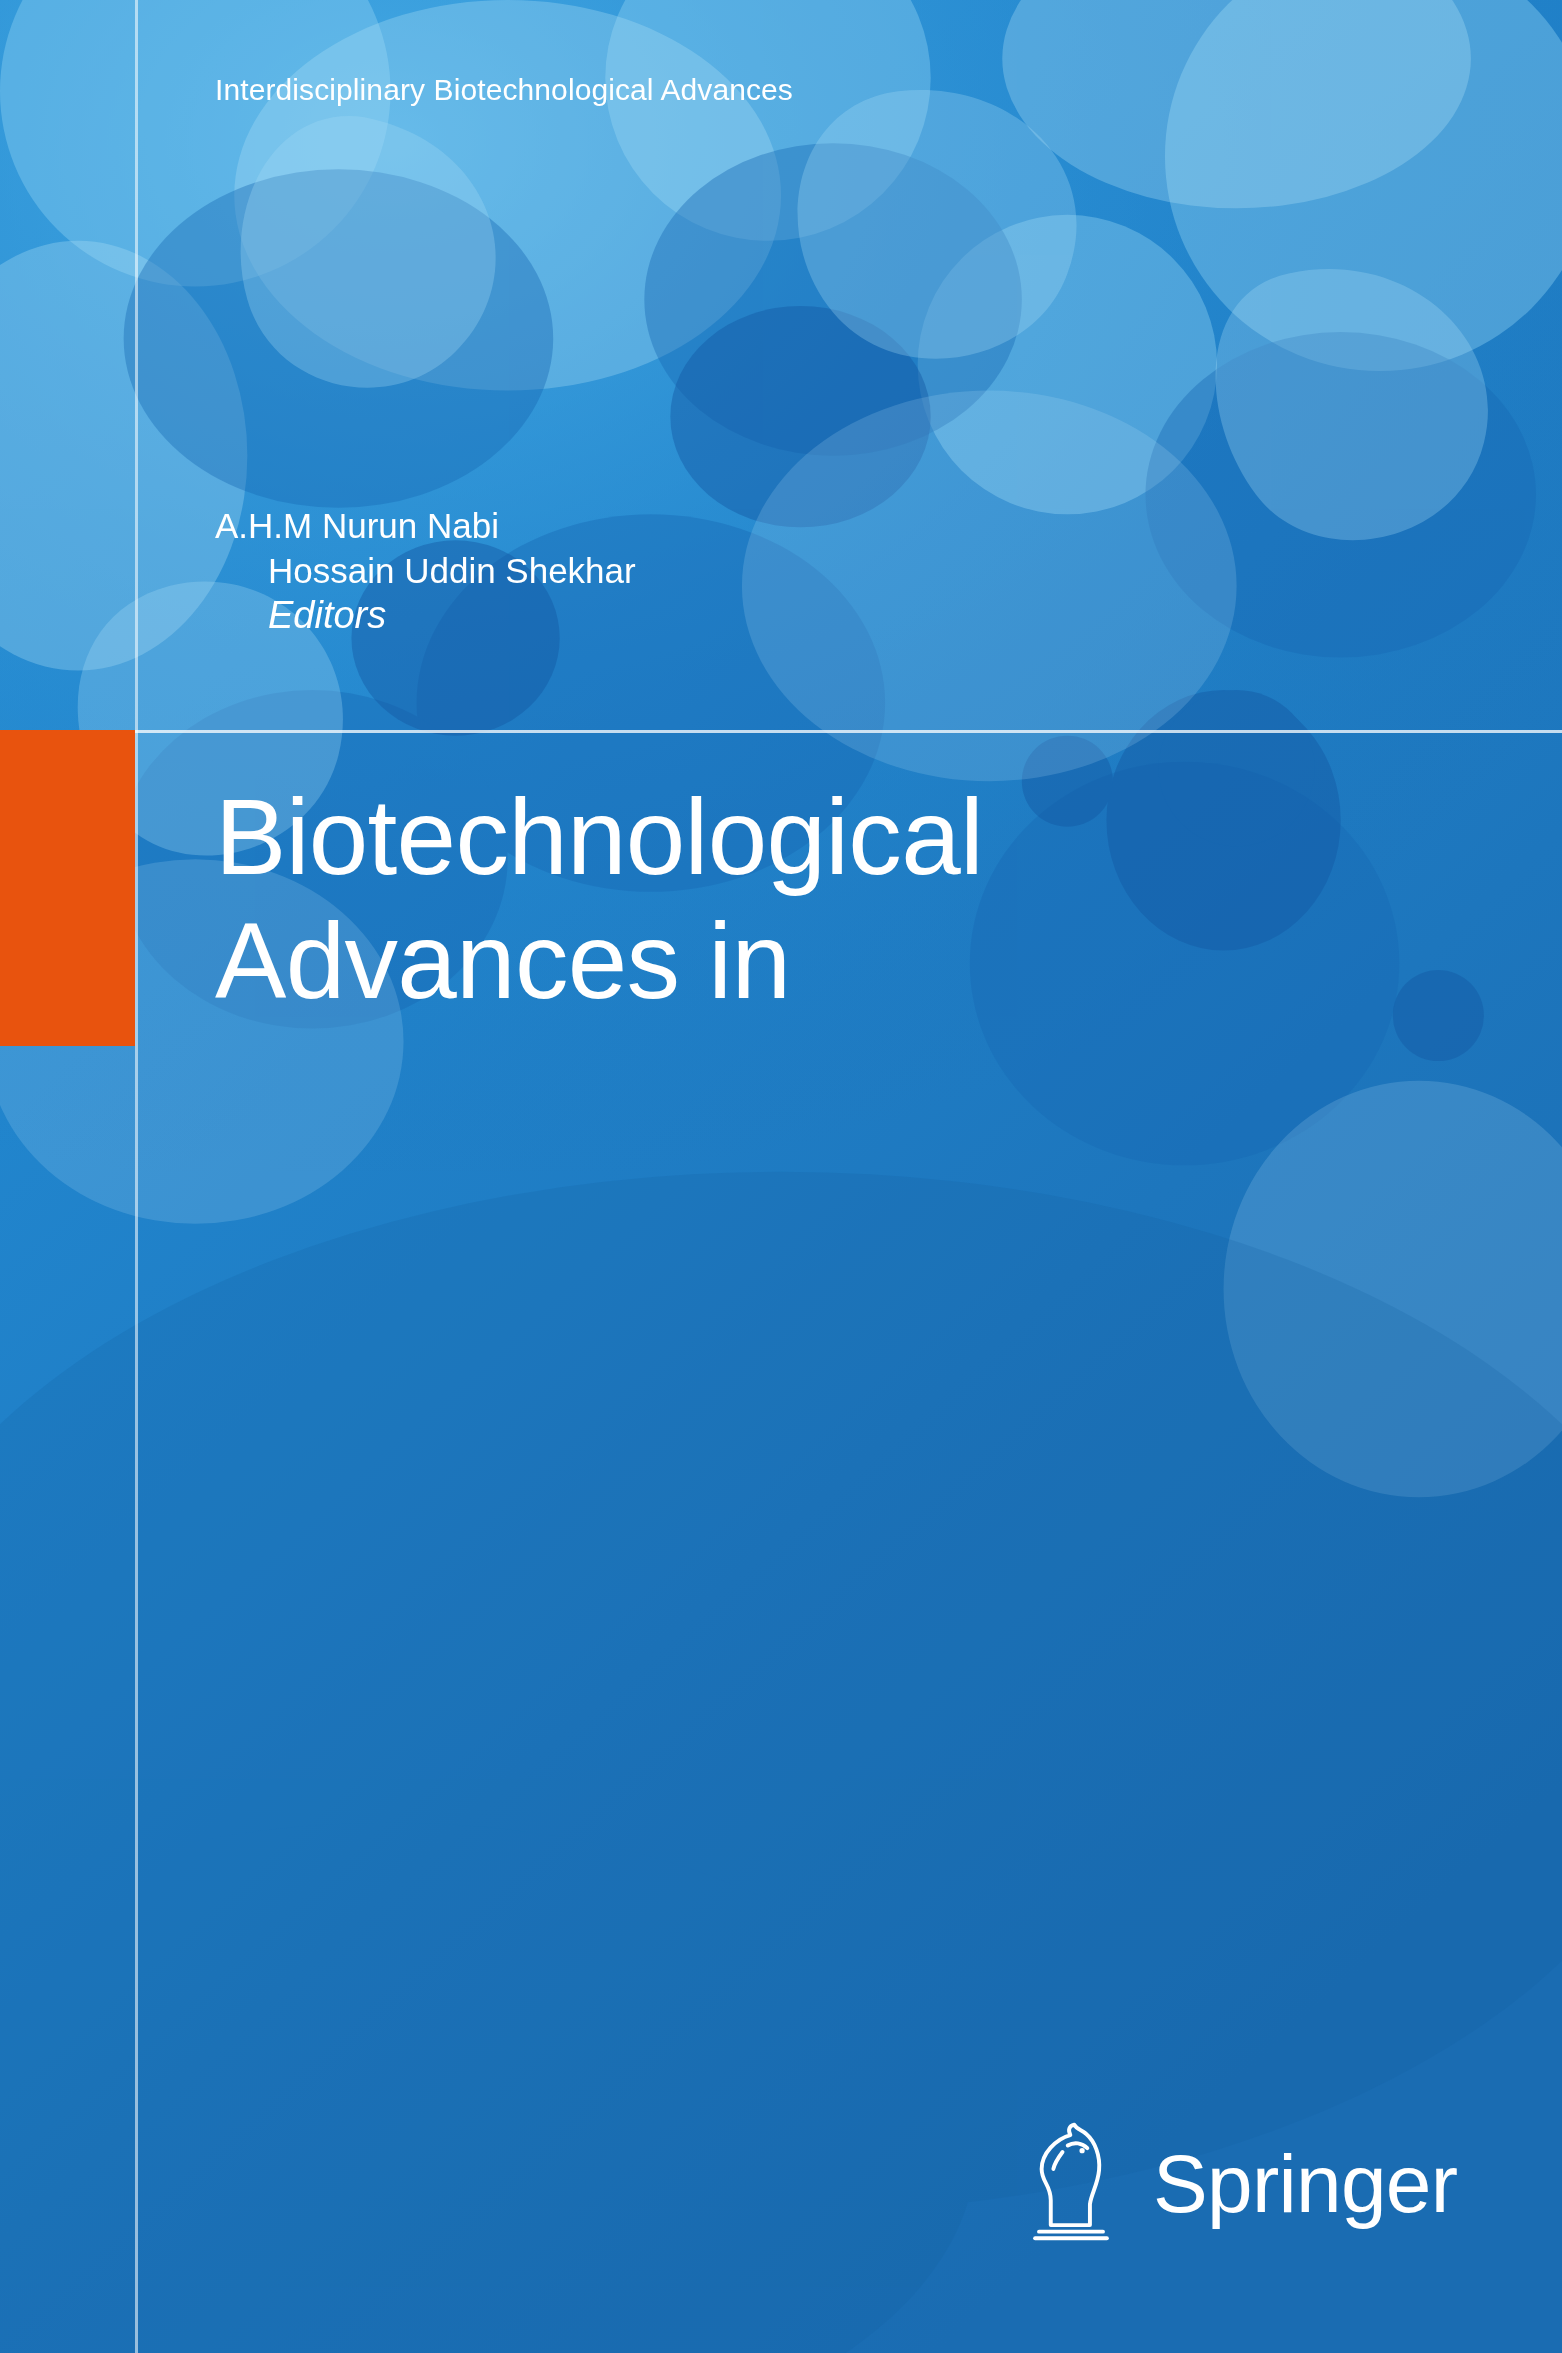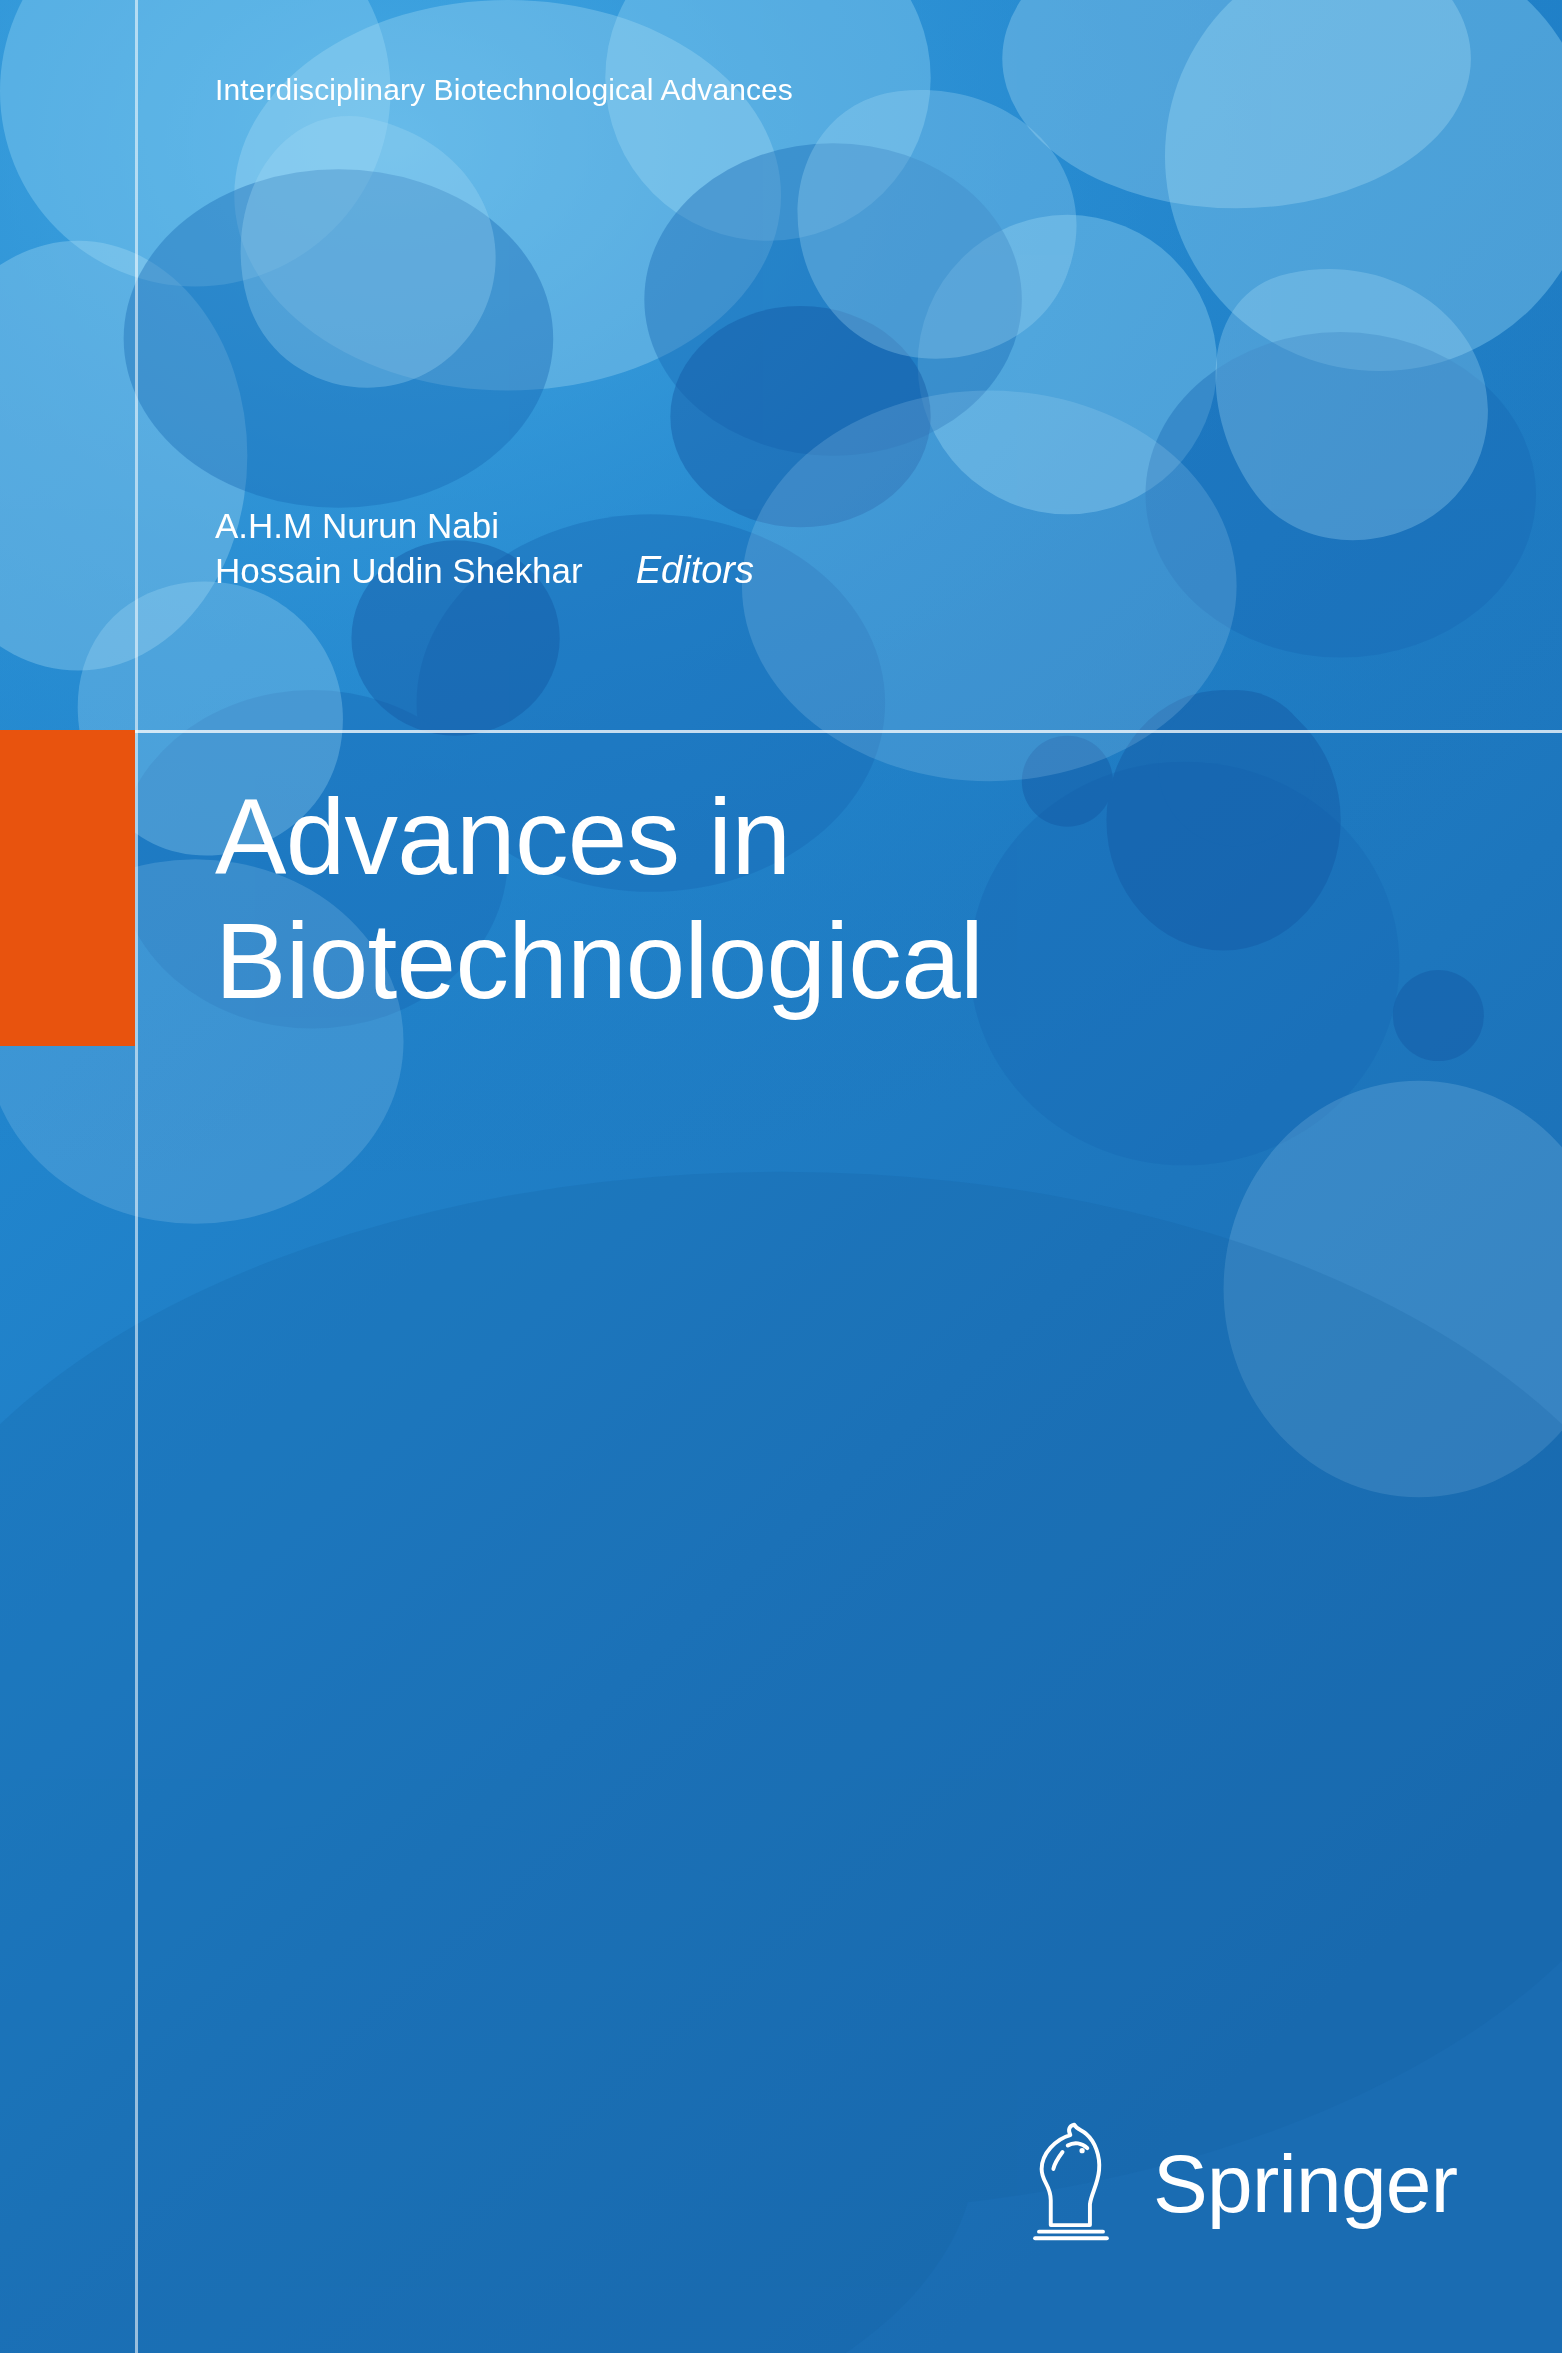--- a/index.html
+++ b/index.html
@@ -80,20 +80,21 @@
   }
   .editor-name {
     font-size: 35px;
     color: #ffffff;
     line-height: 1.28;
     white-space: nowrap;
   }
   .editor-row {
     display: flex;
     align-items: baseline;
+    flex-direction: column;
   }
   .editors-label {
     font-size: 38px;
     font-style: italic;
     color: #ffffff;
     margin-left: 53px;
     white-space: nowrap;
   }
 
   .title-block {
@@ -214,22 +215,22 @@
 
   <div class="editors-block">
     <div class="editor-name">A.H.M Nurun Nabi</div>
     <div class="editor-row">
       <div class="editor-name">Hossain Uddin Shekhar</div>
       <div class="editors-label">Editors</div>
     </div>
   </div>
 
   <div class="title-block">
+    <div class="title-line">Biotechnological</div>
     <div class="title-line">Advances in</div>
-    <div class="title-line">Biotechnological</div>
   </div>
 
   <div class="logo">
     <svg class="logo-mark" viewBox="0 0 150 190">
       <g fill="none" stroke="#ffffff" stroke-width="6" stroke-linejoin="round" stroke-linecap="round">
         <path d="M44 158 L44 120 C44 96 30 92 30 72 C30 48 52 26 74 20 C70 12 72 6 80 4 C84 12 92 12 98 18 C112 30 120 52 118 74 C116 96 106 110 104 126 L104 158 Z"></path>
         <path d="M62 46 C56 54 50 62 48 72"></path>
         <circle cx="92" cy="44" r="4" fill="#ffffff" stroke="none"></circle>
         <path d="M70 36 C80 30 92 32 100 40"></path>
         <path d="M26 168 L124 168"></path>

